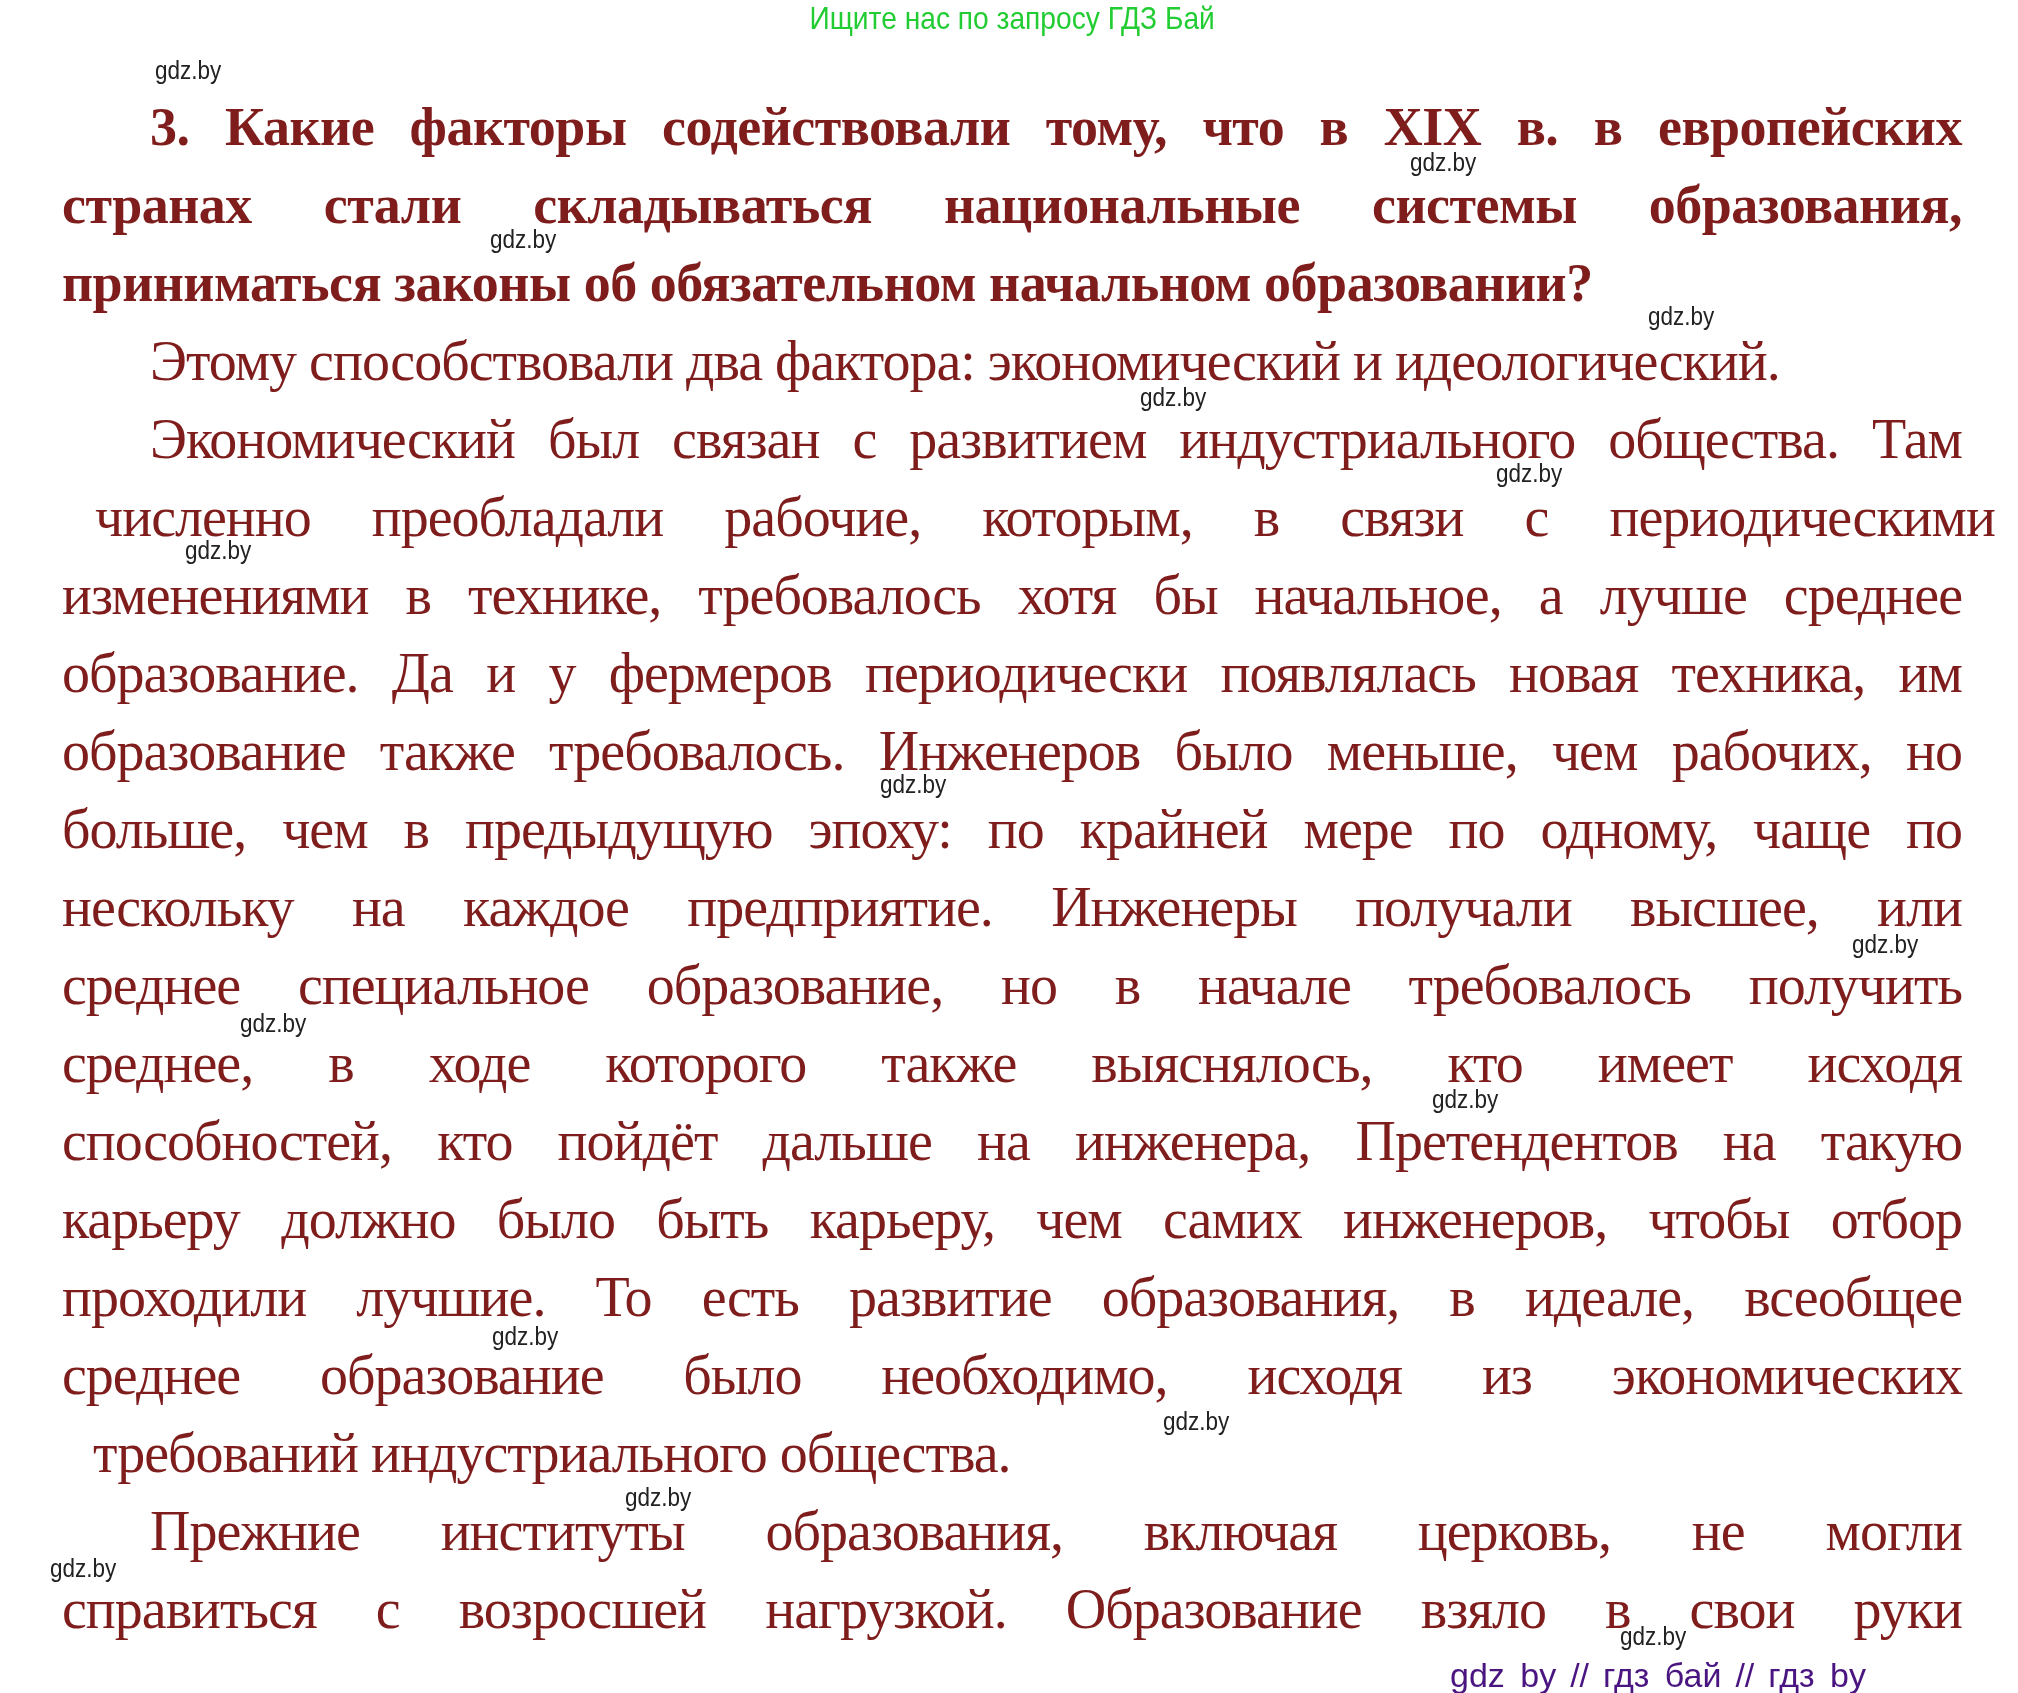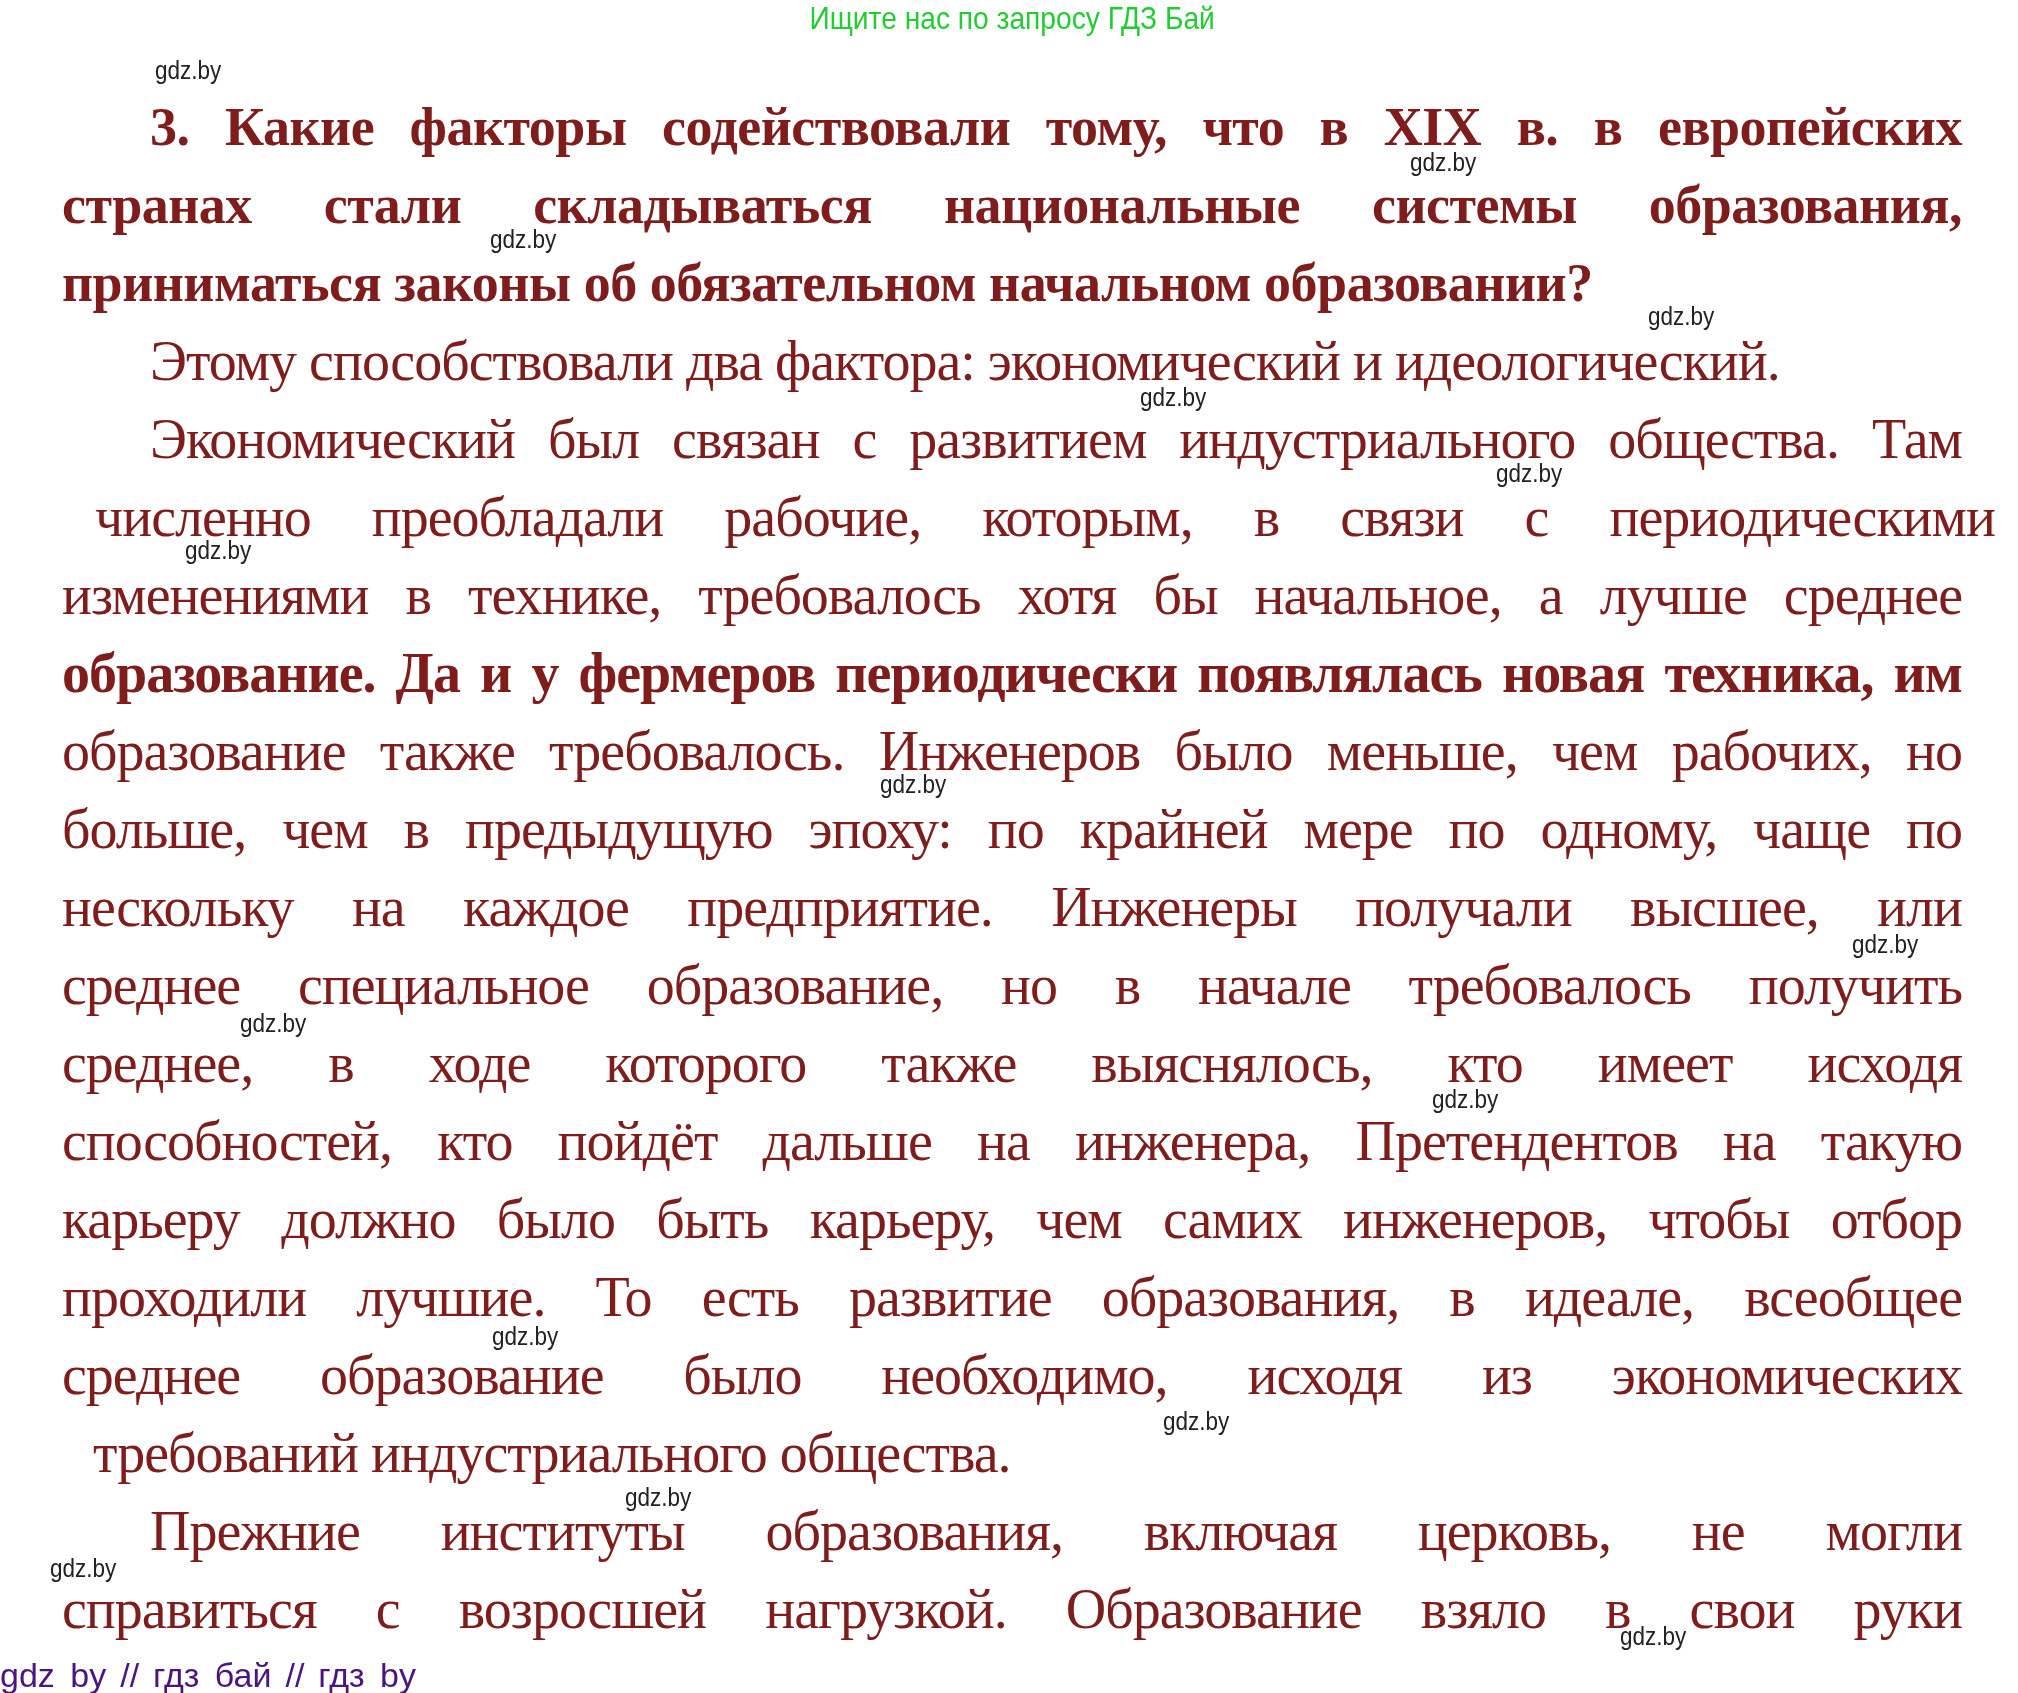--- a/index.html
+++ b/index.html
@@ -23,42 +23,42 @@
     .line.indent { padding-left: 88px; width: 1812px; }
     .line.last { text-align-last: left; }
     .line.bold { font-weight: bold; font-size: 54px; letter-spacing: -0.5px; }
     .wm {
       position: absolute; font-family: "Liberation Sans", sans-serif;
       font-size: 25px; line-height: 28px; color: #222;
       transform: scaleX(0.9); transform-origin: 0 0;
     }
     .footer {
       position: absolute; left: 0; width: 1866px; top: 1657px; height: 36px;
-      text-align: left; font-family: "Liberation Sans", sans-serif;
+      text-align: right; font-family: "Liberation Sans", sans-serif;
       font-size: 34px; line-height: 36px; color: #4a1580;
       word-spacing: 6px;
     }
     .footer .sep { margin: 0 14px; }
   </style>
 </head>
 <body>
 
 <div class="banner">Ищите нас по запросу ГДЗ Бай</div>
 
 <div class="page">
 
   <div class="line bold indent" style="top:0px;">3. Какие факторы содействовали тому, что в XIX в. в европейских</div>
   <div class="line bold" style="top:78px;">странах стали складываться национальные системы образования,</div>
   <div class="line bold last" style="top:156px;">приниматься законы об обязательном начальном образовании?</div>
 
   <div class="line indent last" style="top:234px;">Этому способствовали два фактора: экономический и идеологический.</div>
   <div class="line indent" style="top:312px;">Экономический был связан с развитием индустриального общества. Там</div>
   <div class="line" style="top:390px;margin-left:33px;">численно преобладали рабочие, которым, в связи с периодическими</div>
   <div class="line" style="top:468px;">изменениями в технике, требовалось хотя бы начальное, а лучше среднее</div>
-  <div class="line" style="top:546px;font-weight:bold;">образование. Да и у фермеров периодически появлялась новая техника, им</div>
+  <div class="line" style="top:546px;">образование. Да и у фермеров периодически появлялась новая техника, им</div>
   <div class="line" style="top:624px;">образование также требовалось. Инженеров было меньше, чем рабочих, но</div>
   <div class="line" style="top:702px;">больше, чем в предыдущую эпоху: по крайней мере по одному, чаще по</div>
   <div class="line" style="top:780px;">нескольку на каждое предприятие. Инженеры получали высшее, или</div>
   <div class="line" style="top:858px;">среднее специальное образование, но в начале требовалось получить</div>
   <div class="line" style="top:936px;">среднее, в ходе которого также выяснялось, кто имеет исходя</div>
   <div class="line" style="top:1014px;">способностей, кто пойдёт дальше на инженера, Претендентов на такую</div>
   <div class="line" style="top:1092px;">карьеру должно было быть карьеру, чем самих инженеров, чтобы отбор</div>
   <div class="line" style="top:1170px;">проходили лучшие. То есть развитие образования, в идеале, всеобщее</div>
   <div class="line" style="top:1248px;">среднее образование было необходимо, исходя из экономических</div>
   <div class="line last" style="top:1326px;margin-left:31px;">требований индустриального общества.</div>

